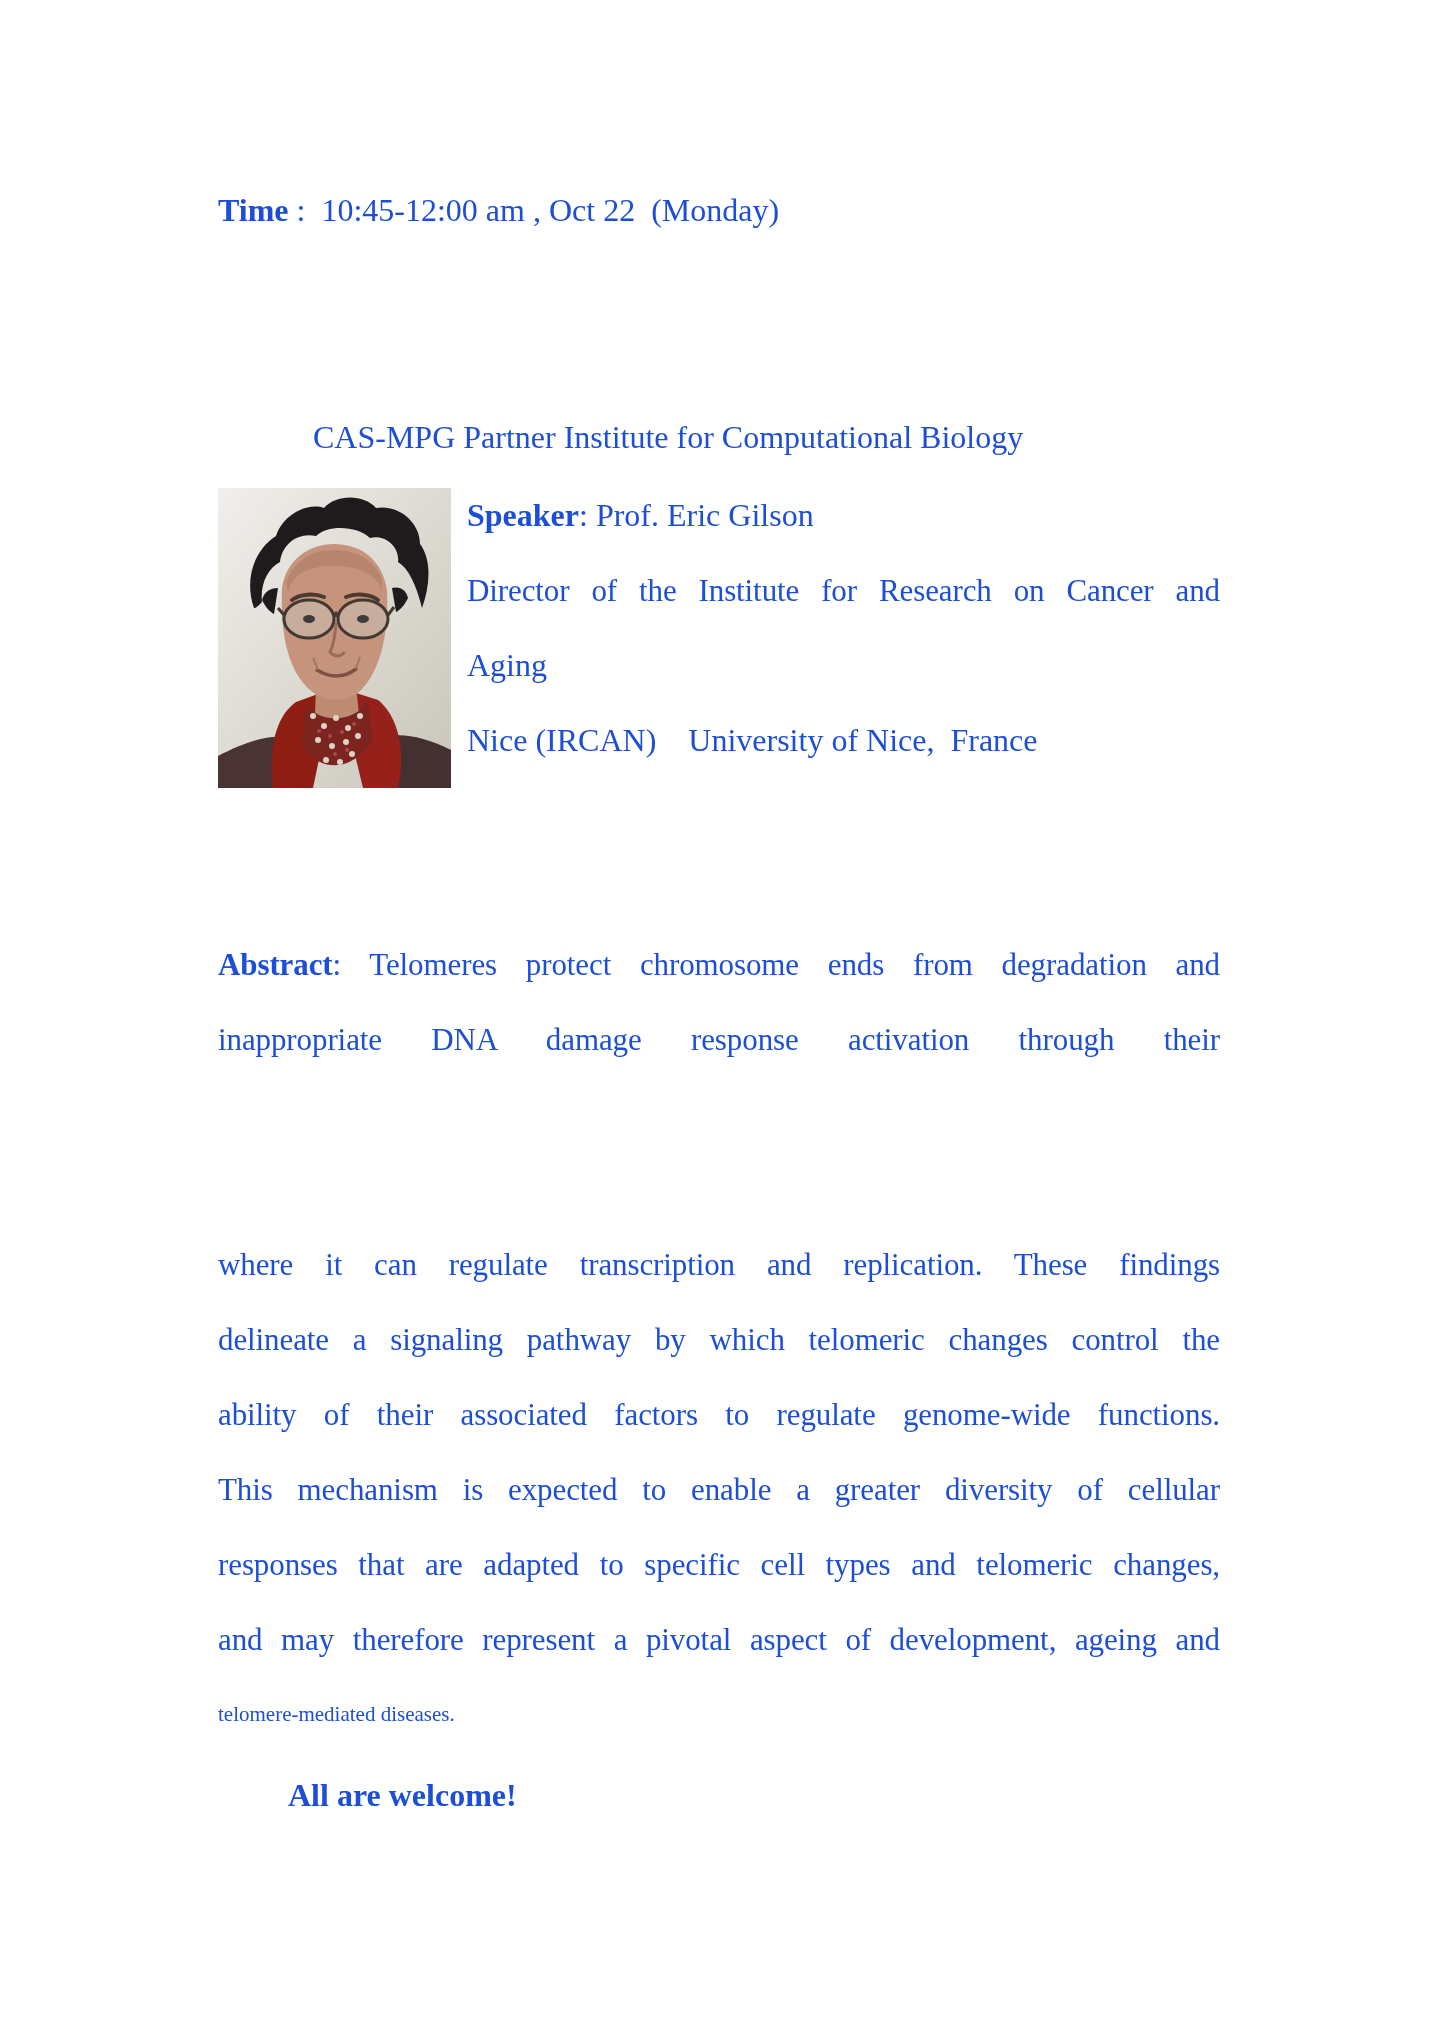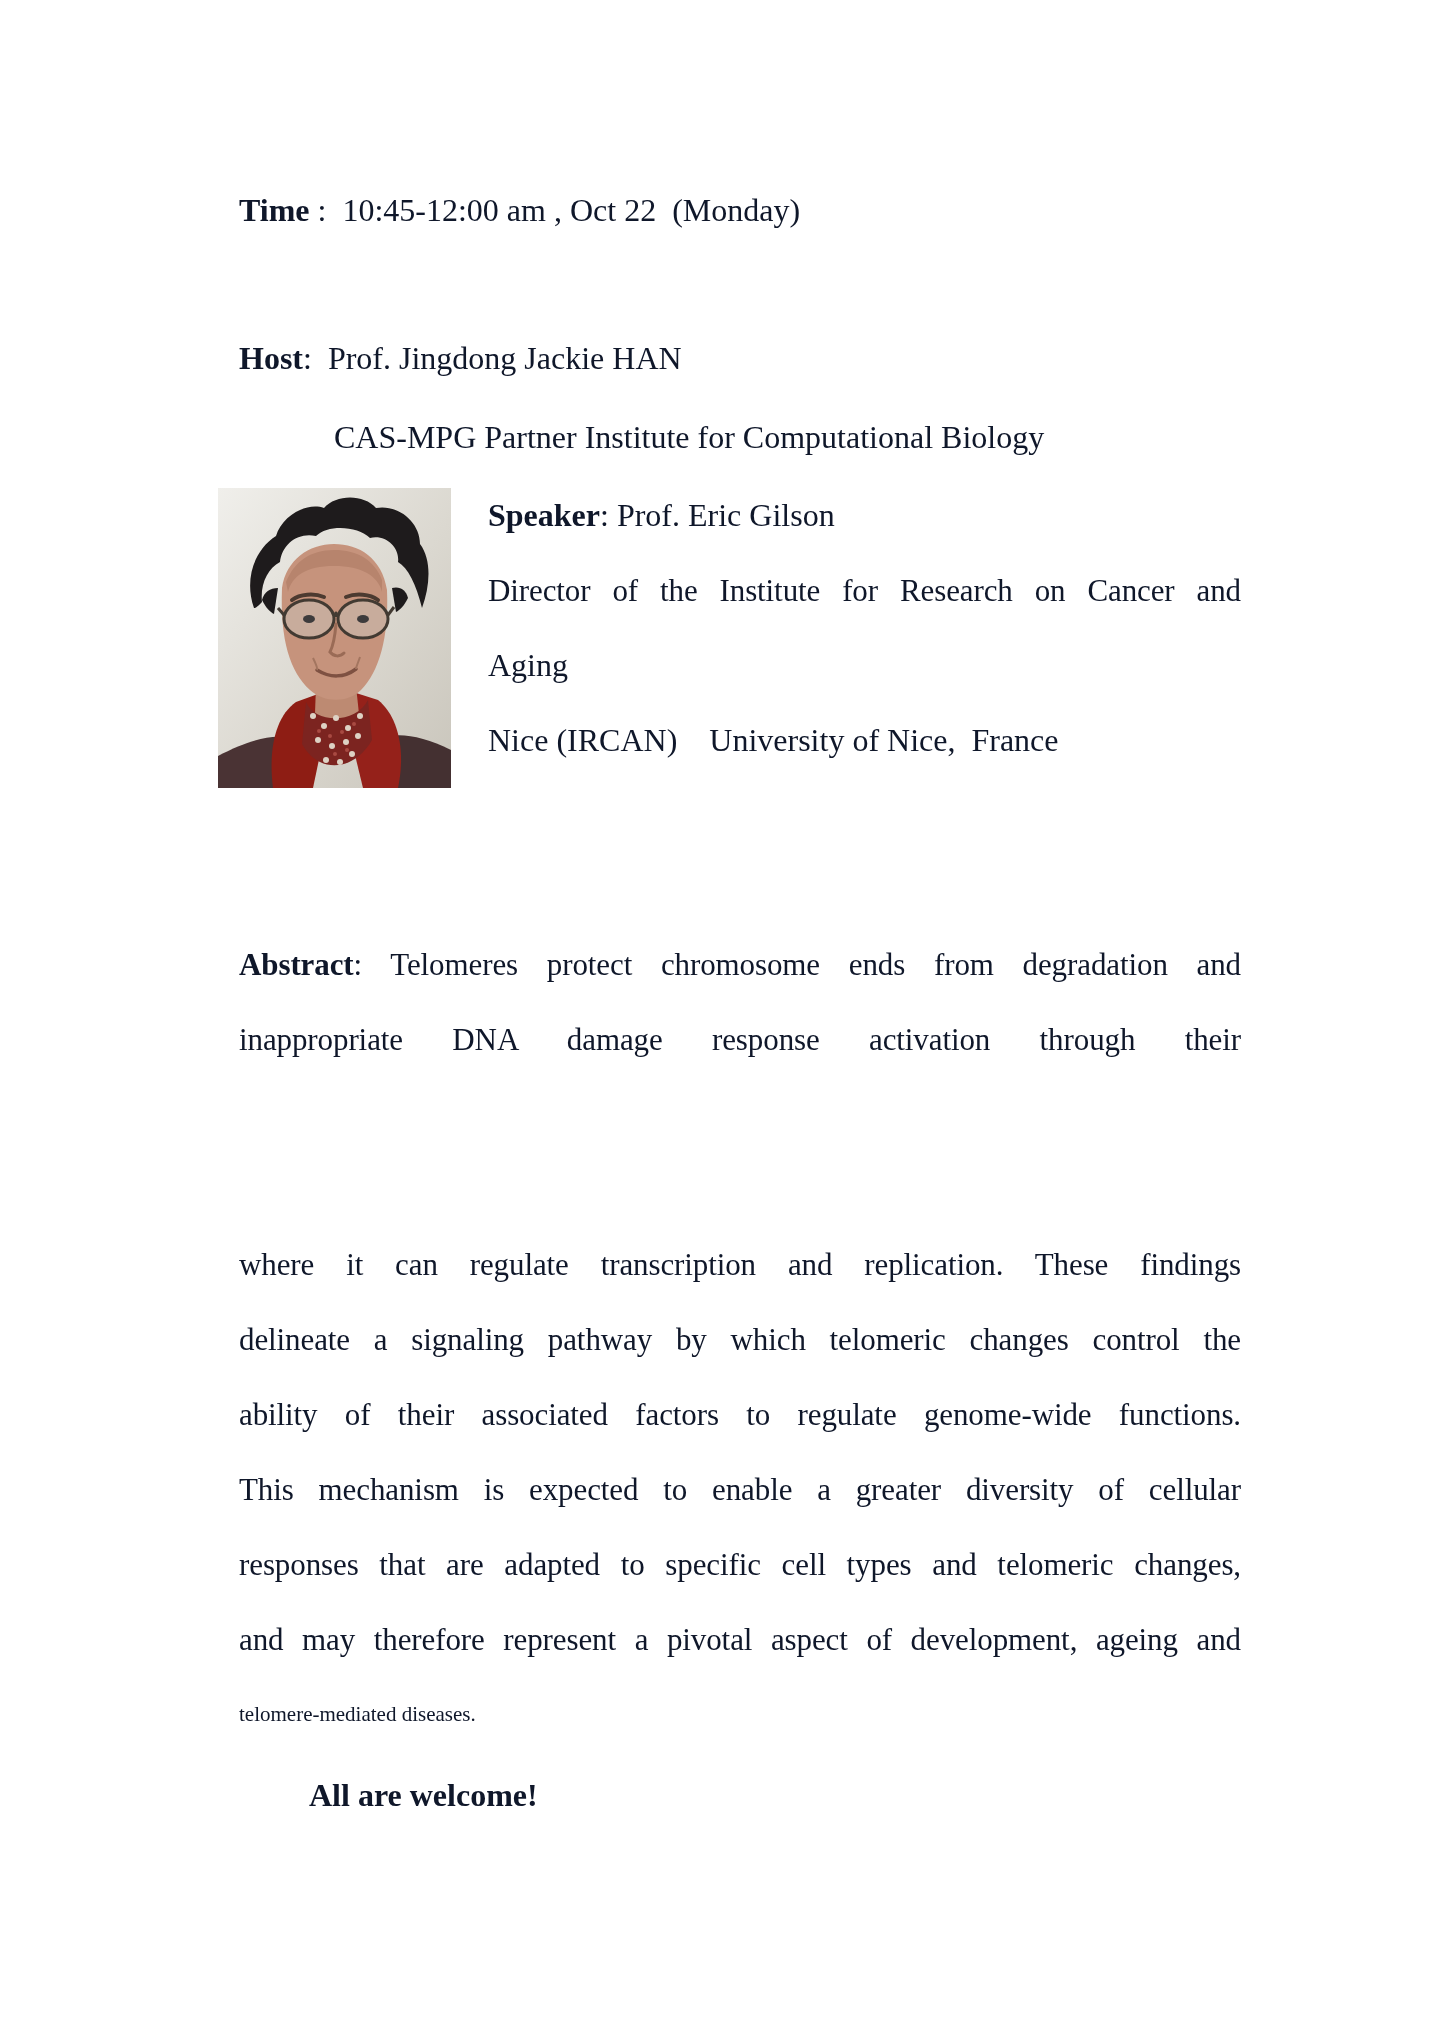--- a/index.html
+++ b/index.html
@@ -12,22 +12,21 @@
     font-family: "Liberation Serif", "DejaVu Serif", serif;
     overflow: hidden;
   }
   .line {
     position: absolute;
     left: 218px;
     width: 1002px;
     font-size: 32px;
     line-height: 75px;
     white-space: pre-wrap;
-    color: #0f172a;
-    margin-left: 21px;
+    color: #1d4ed8;
   }
   .line b { font-weight: bold; }
   .just {
     white-space: normal;
     font-size: 31px;
     letter-spacing: -0.1px;
     text-align: justify;
     text-align-last: justify;
   }
   .sp { left: 467px; width: 753px; }
@@ -41,21 +40,20 @@
   .welcome { font-weight: bold; left: 288px; width: 700px; }
 </style>
 </head>
 <body>
 
 <div class="page">
 
   <div class="line" style="top:173px"><b>Time</b><span> :  10:45-12:00 am , Oct 22  (Monday)</span></div>
 
 
-  <div class="line" style="top:321px"><b>Host</b><span>:  Prof. Jingdong Jackie HAN</span></div>
 
   <div class="line" style="top:400px; left:313px; width:920px">CAS-MPG Partner Institute for Computational Biology</div>
 
   <div class="photo-box">
     <svg width="233" height="300" viewBox="0 0 233 300" xmlns="http://www.w3.org/2000/svg">
       <defs>
         <linearGradient id="bg" x1="0" y1="0" x2="1" y2="1">
           <stop offset="0" stop-color="#f0efeb"></stop>
           <stop offset="0.55" stop-color="#dbd8d0"></stop>
           <stop offset="1" stop-color="#c9c5bb"></stop>

